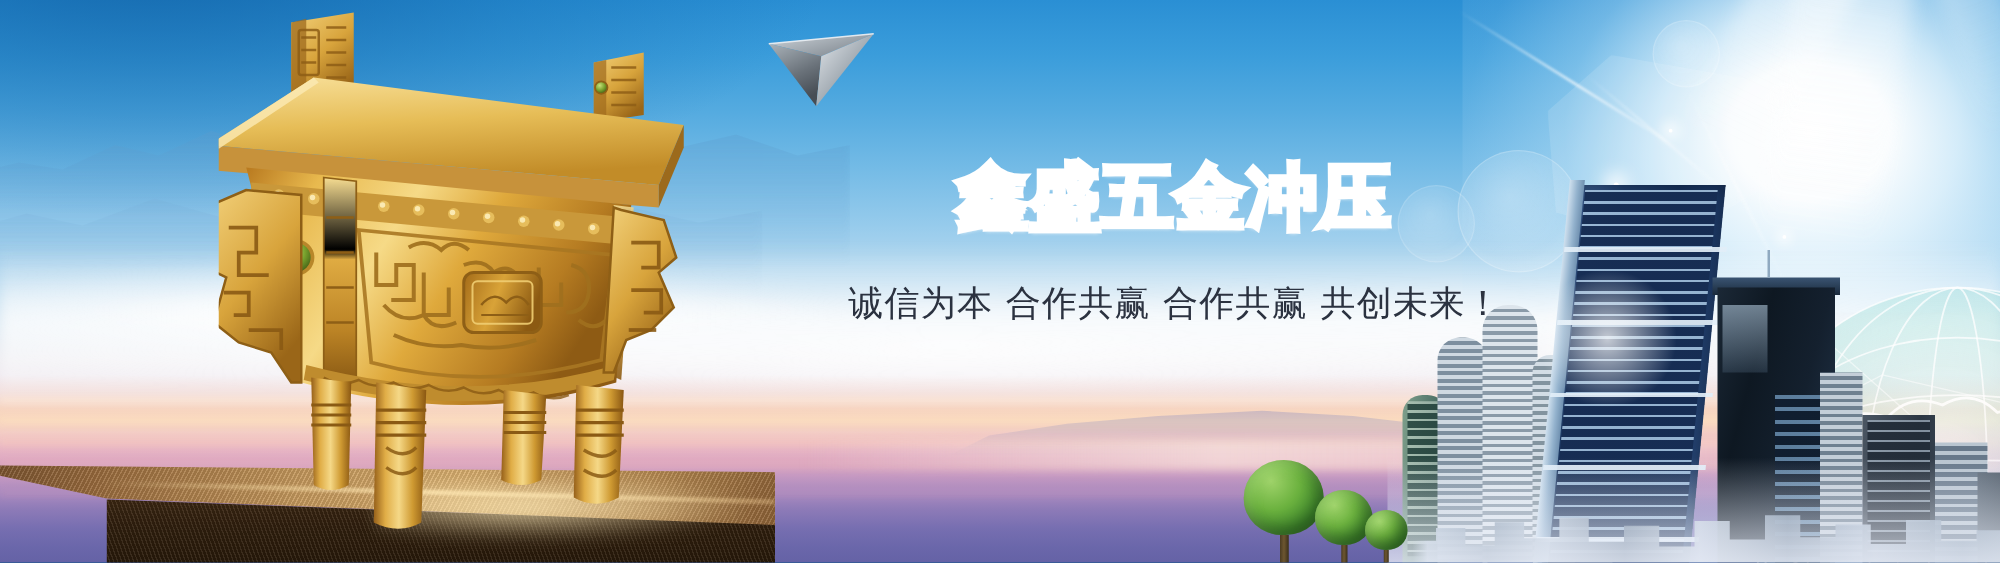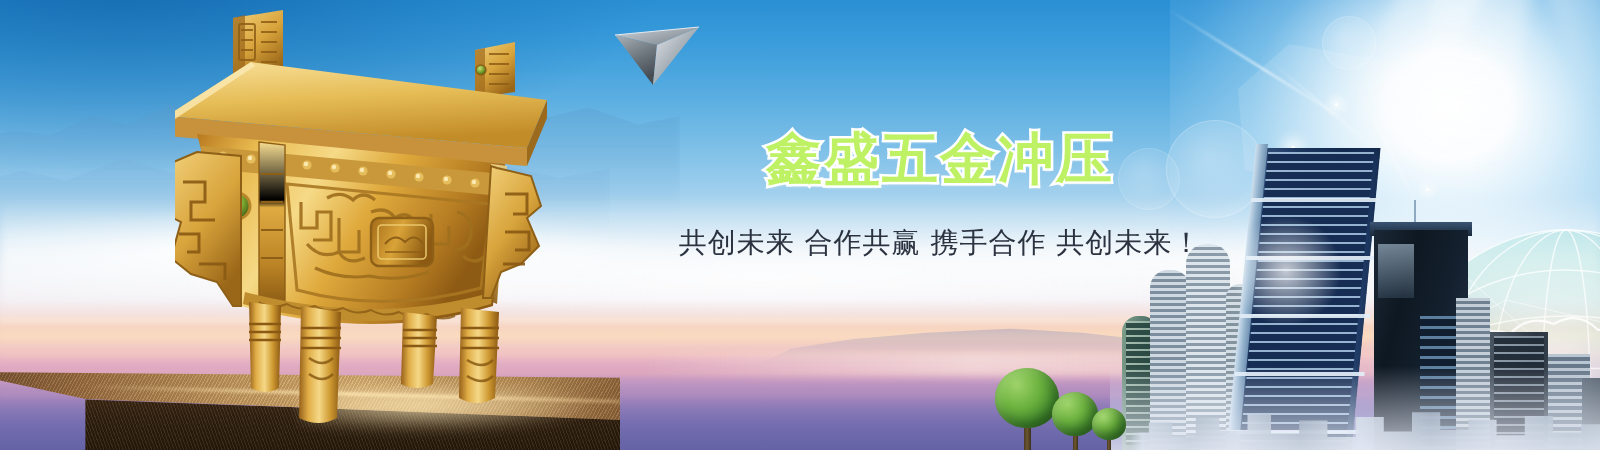--- a/index.html
+++ b/index.html
@@ -408,21 +408,21 @@
   
   .text-block{
     position:absolute; left:640px; top:128px; width:600px;
     text-align:center;
   }
   .title{
     font-family:"DejaVu Sans","Liberation Sans",sans-serif;
     font-size:56px;
     font-weight:bold;
     letter-spacing:2px;
-    color:#bef264;
+    color:#ffffff;
     line-height:1.1;
     -webkit-text-stroke:5px #ffffff;
     paint-order:stroke fill;
     text-shadow:0 2px 3px rgba(255,255,255,.85);
     white-space:nowrap;
   }
   .subtitle{
     margin-top:34px;
     font-family:"DejaVu Sans","Liberation Sans",sans-serif;
     font-size:28px;
@@ -745,16 +745,16 @@
       </defs>
       <path d="M2 10 L86 2 L44 20 Z" fill="url(#triC)"></path>
       <path d="M2 10 L44 20 L40 60 Z" fill="url(#triB)"></path>
       <path d="M86 2 L44 20 L40 60 Z" fill="url(#triA)"></path>
       <path d="M2 10 L86 2" stroke="#eef1f4" stroke-width="1.2" fill="none" opacity=".9"></path>
     </svg>
   </div>
 
   <div class="text-block">
     <div class="title">鑫盛五金冲压</div>
-    <div class="subtitle">共创未来 合作共赢 携手合作 共创未来！</div>
+    <div class="subtitle">诚信为本 合作共赢 合作共赢 共创未来！</div>
   </div>
 
 </div>
 
 </body></html>

